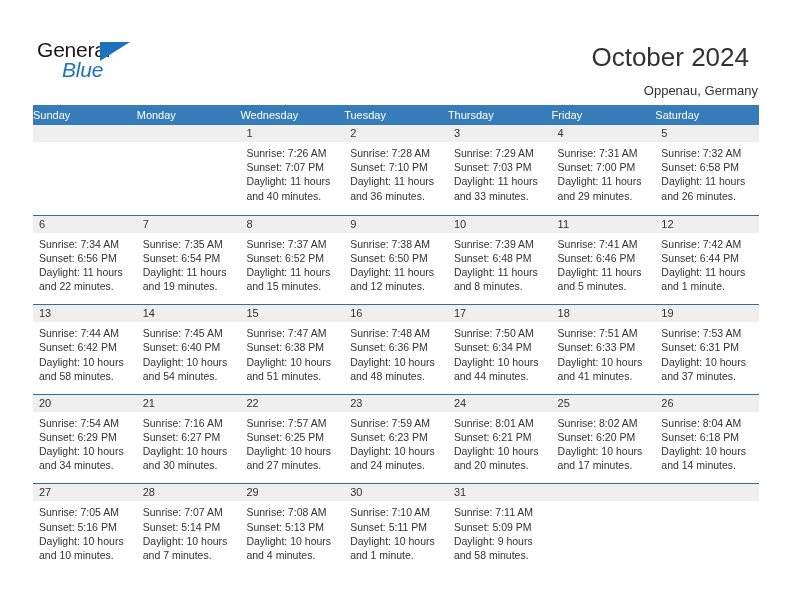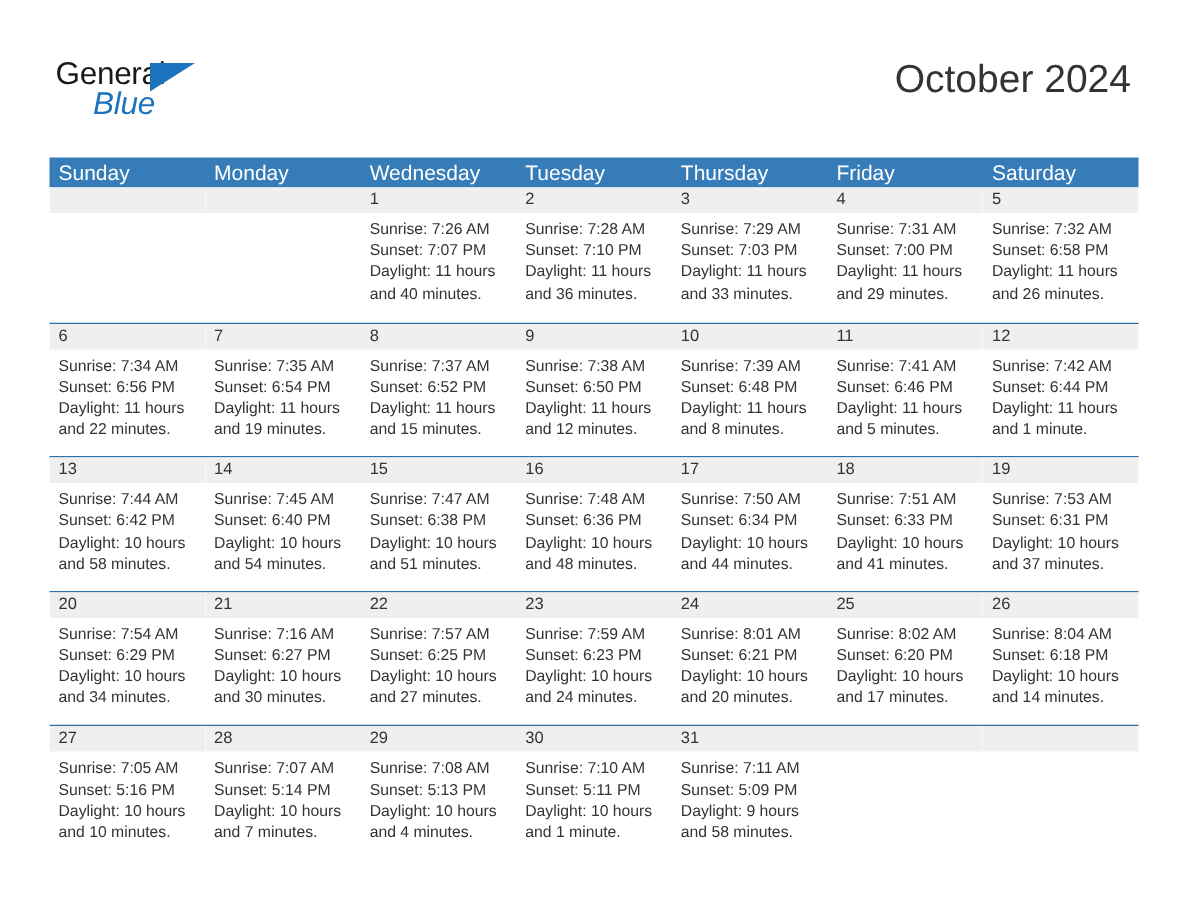--- a/index.html
+++ b/index.html
@@ -69,21 +69,21 @@
     position: absolute;
     right: 34px;
     top: 32px;
     text-align: right;
   }
   .cal-title {
     font-size: 26px;
     color: #333333;
     line-height: 32px;
     font-weight: normal;
-    margin: 4px;
+    margin: 9px;
     white-space: nowrap;
   }
   .cal-subtitle {
     font-size: 13px;
     color: #333333;
     line-height: 18px;
     margin: 6px 0 0 0;
     white-space: nowrap;
   }
 
@@ -95,23 +95,22 @@
     width: 726px;
   }
   .weekday-row {
     display: flex;
     background: #357cb9;
     height: 20px;
   }
   .weekday {
     flex: 1 1 0;
     color: #ffffff;
-    font-size: 14px;
+    font-size: 11px;
     line-height: 20px;
-    padding-left: 6px;
     box-sizing: border-box;
     white-space: nowrap;
     overflow: hidden;
   }
 
   .week-row {
     display: flex;
     height: 89.6px;
     border-top: 1px solid #2f6fa7;
     box-sizing: border-box;
@@ -157,20 +156,21 @@
   <div class="masthead">
 
     <div class="logo">
       <span class="logo-general">General</span>
       <span class="logo-triangle"></span>
       <span class="logo-blue">Blue</span>
     </div>
 
     <div class="title-block">
       <h1 class="cal-title">October 2024</h1>
+      <p class="cal-subtitle">Oppenau, Germany</p>
     </div>
 
   </div>
 
   <div class="calendar">
     <div class="weekday-row" id="weekday-row">
         <div class="weekday">Sunday</div>
         <div class="weekday">Monday</div>
         <div class="weekday">Wednesday</div>
         <div class="weekday">Tuesday</div>

